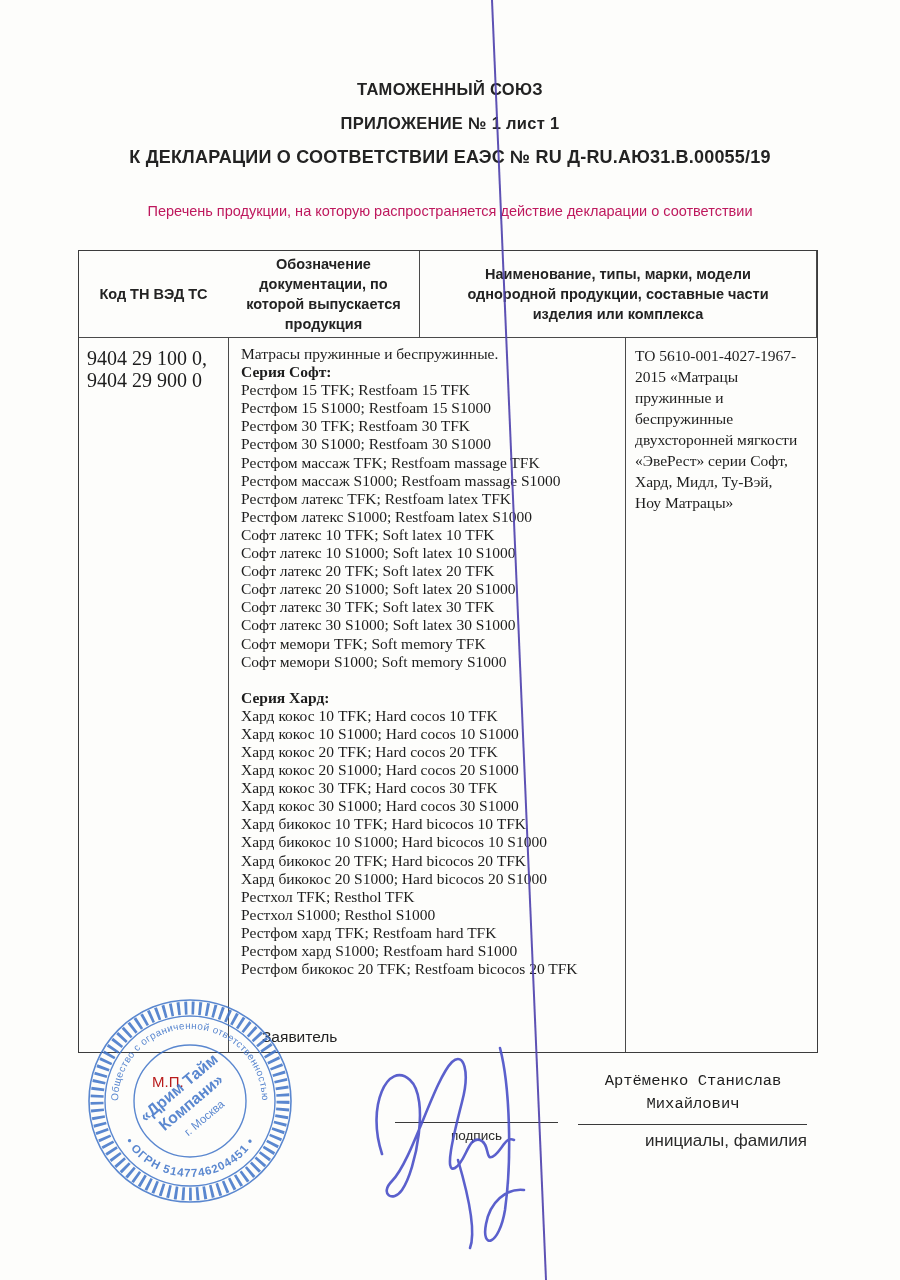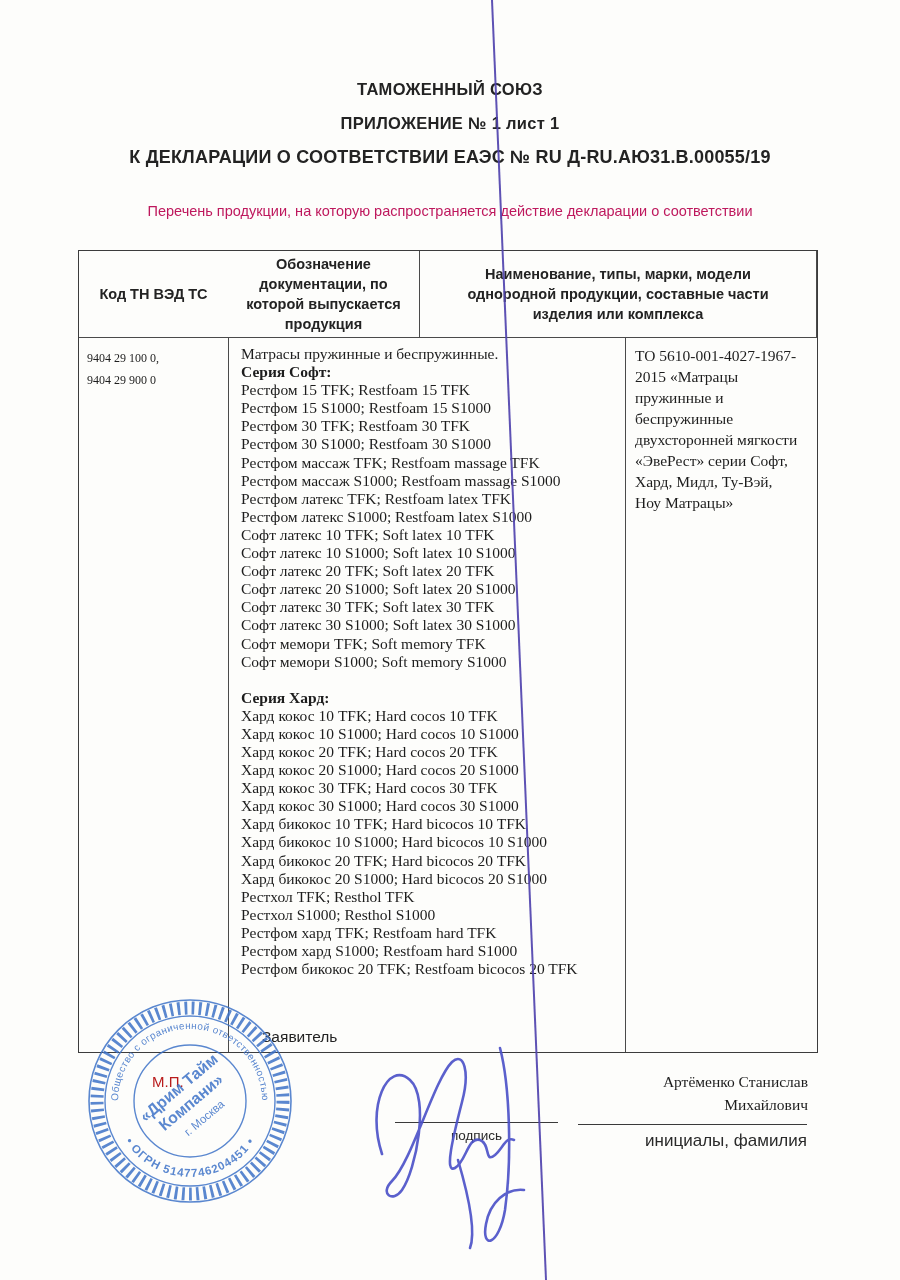--- a/index.html
+++ b/index.html
@@ -30,34 +30,34 @@
   .c1{width:149px;box-sizing:border-box;}
   .c2{width:398px;box-sizing:border-box;border-left:1.2px solid #4a4a4a;border-right:1.2px solid #4a4a4a;}
   .c3{width:190px;box-sizing:border-box;flex:1;}
   .th{
     display:flex;align-items:center;justify-content:center;text-align:center;
     font-weight:bold;font-size:14.5px;line-height:20px;color:#232323;
     padding:4px 10px;
   }
   .th.c2{padding:4px 26px;}
   .td{font-family:"Liberation Serif",serif;color:#1d1d1d;}
-  .td.c1{padding:9px 4px 0 8px;font-size:12px;line-height:22px;}
+  .td.c1{padding:9px 4px 0 8px;font-size:20px;line-height:22px;}
   .td.c2{padding:7px 6px 0 12px;font-size:15.5px;line-height:18.1px;}
   .td.c3{padding:7px 4px 0 9px;font-size:15.5px;line-height:21px;}
   .line{white-space:nowrap;}
   .line.heading{font-weight:bold;}
   .line.gap-above{margin-top:18px;}
 
   
   .mp-label{position:absolute;left:152px;top:1073px;font-size:15px;color:#b91c1c;}
   .applicant-label{position:absolute;left:262px;top:1028px;font-size:15.5px;color:#232323;}
   .sig-rule{position:absolute;left:395px;top:1122px;width:163px;border-top:1.4px solid #3a3a3a;}
   .sig-caption{position:absolute;left:395px;top:1128px;width:163px;text-align:center;font-size:13.5px;color:#2a2a2a;}
-  .name-block{position:absolute;left:578px;top:1070px;width:230px;text-align:right;
-    font-family:Liberation Serif, serif;font-size:15.5px;line-height:23px;color:#1d1d1d;}
+  .name-block{position:absolute;left:578px;top:1070px;width:230px;text-align:center;
+    font-family:Liberation Mono, monospace;font-size:15.5px;line-height:23px;color:#1d1d1d;}
   .name-rule{position:absolute;left:578px;top:1124px;width:229px;border-top:1.4px solid #3a3a3a;}
   .name-caption{position:absolute;left:578px;top:1131px;width:229px;text-align:right;font-size:17px;color:#2a2a2a;}
 
   
   .stamp-svg{position:absolute;left:84px;top:995px;z-index:30;opacity:.85;}
   .signature-svg{position:absolute;left:360px;top:1042px;z-index:31;opacity:.9;}
   .pen-svg{position:absolute;left:0;top:0;z-index:40;pointer-events:none;}
 </style>
 </head>
 <body>

